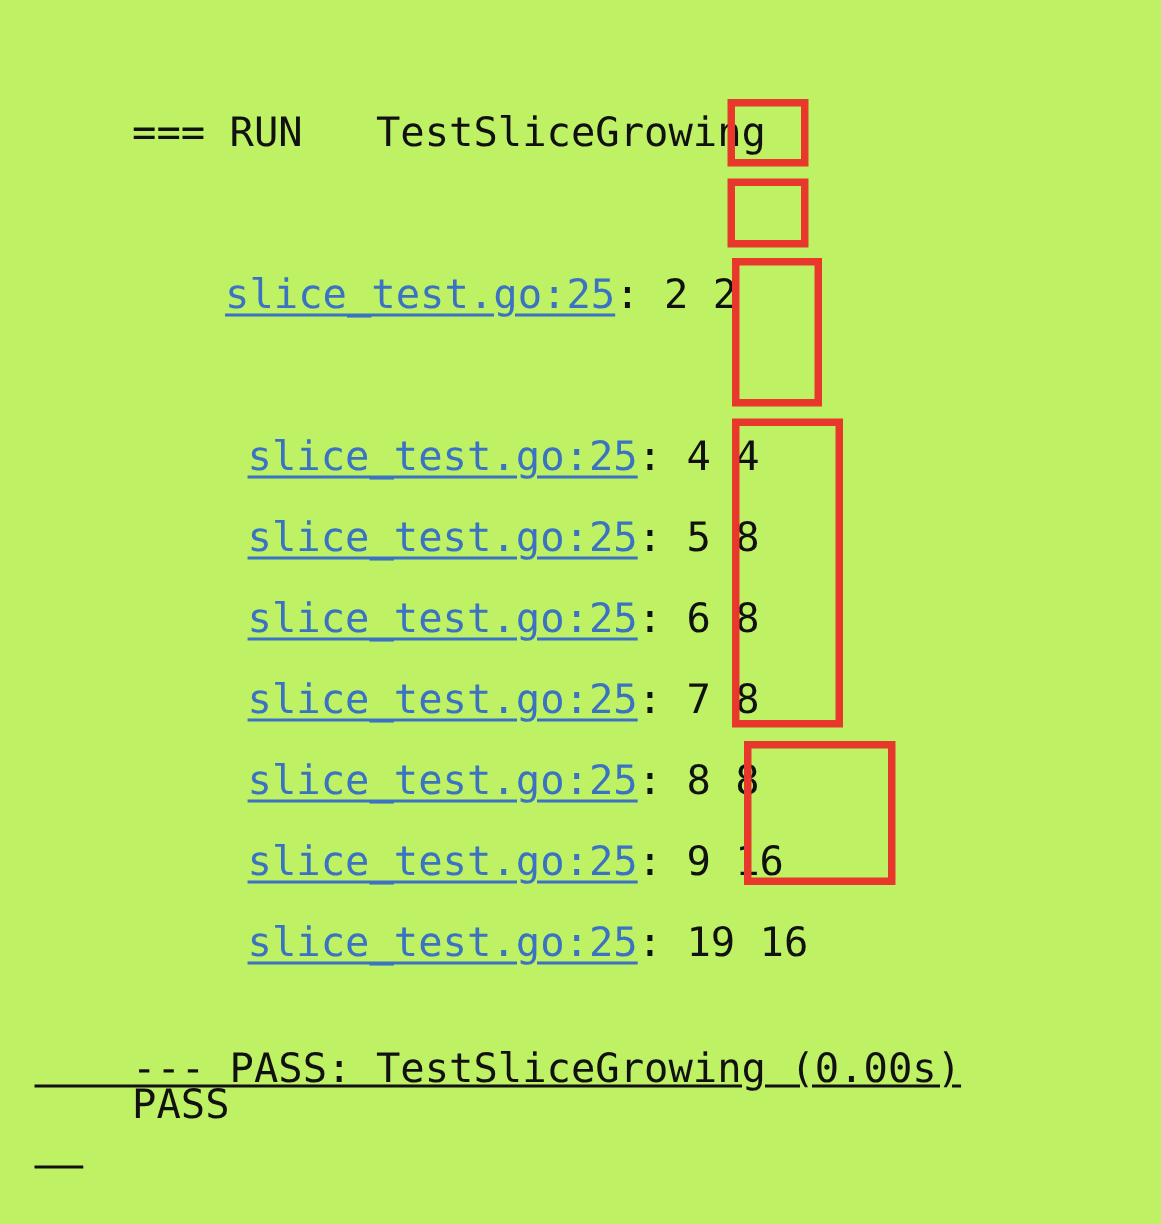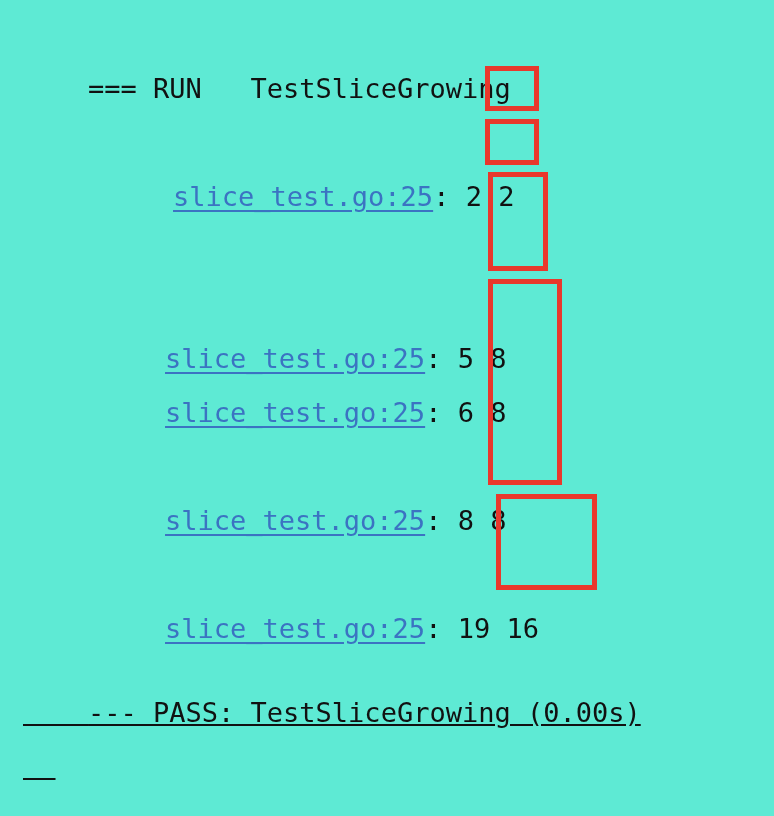--- a/index.html
+++ b/index.html
@@ -4,21 +4,21 @@
 <style>
   html, body {
     margin: 0;
     padding: 0;
     background: #ffffff;
   }
   #console {
     position: relative;
     width: 774px;
     height: 816px;
-    background: #5eead4;
+    background: #bef264;
     font-family: "DejaVu Sans Mono", "Liberation Mono", monospace;
     font-size: 27px;
     line-height: 54px;
     letter-spacing: 0px;
     overflow: hidden;
     -webkit-font-smoothing: antialiased;
   }
   .line {
     position: absolute;
     left: 23px;
@@ -48,48 +48,60 @@
 </head>
 <body>
 
 <div id="console">
 
   <div class="line" style="top:8px;">
     <span>=== RUN   TestSliceGrowing</span>
   </div>
 
 
-  <div class="line" style="top:116px; left:108px;">
+  <div class="line" style="top:116px; left:85px;">
     <span class="link">slice_test.go:25</span><span>: 2 </span><span>2</span>
   </div>
 
 
+  <div class="line" style="top:224px; left:100px;">
+    <span class="link">slice_test.go:25</span><span>: 4 </span><span>4</span>
+  </div>
 
   <div class="line" style="top:278px; left:100px;">
     <span class="link">slice_test.go:25</span><span>: 5 </span><span>8</span>
   </div>
 
   <div class="line" style="top:332px; left:100px;">
     <span class="link">slice_test.go:25</span><span>: 6 </span><span>8</span>
   </div>
 
+  <div class="line" style="top:386px; left:100px;">
+    <span class="link">slice_test.go:25</span><span>: 7 </span><span>8</span>
+  </div>
 
   <div class="line" style="top:440px; left:100px;">
     <span class="link">slice_test.go:25</span><span>: 8 </span><span>8</span>
   </div>
 
+  <div class="line" style="top:494px; left:100px;">
+    <span class="link">slice_test.go:25</span><span>: 9 </span><span>16</span>
+  </div>
 
   <div class="line" style="top:548px; left:100px;">
     <span class="link">slice_test.go:25</span><span>: 19 </span><span>16</span>
   </div>
 
   <div class="line" style="top:632px;text-decoration:underline;">
     <span>--- PASS: TestSliceGrowing (0.00s)</span>
   </div>
 
+  <div class="line" style="top:656px;">
+    <span>PASS</span>
+  </div>
 
   <div class="line" style="top:710px;">
     <span></span>
   </div>
 
   <div class="line exitline" style="top:764px;">
     
   </div>
 
   <div class="box" style="left:485px;  top:66px;  width:54px;  height:45px;"></div>

